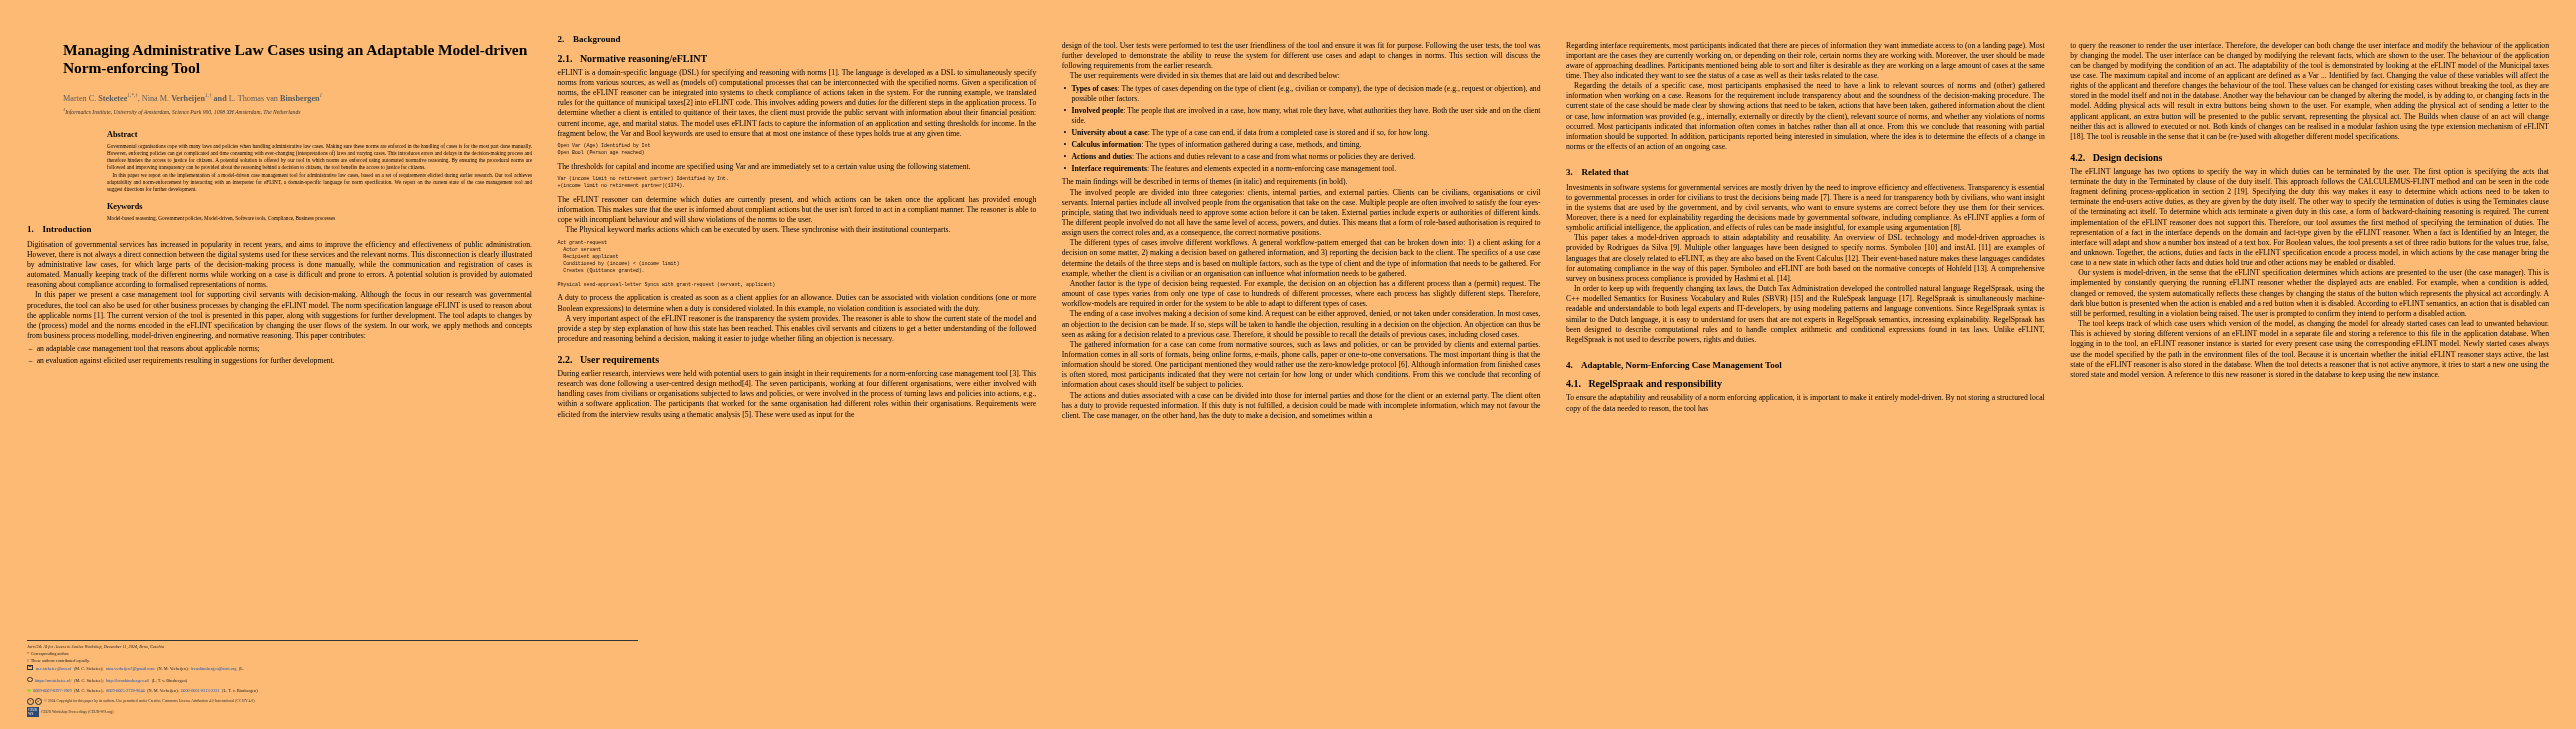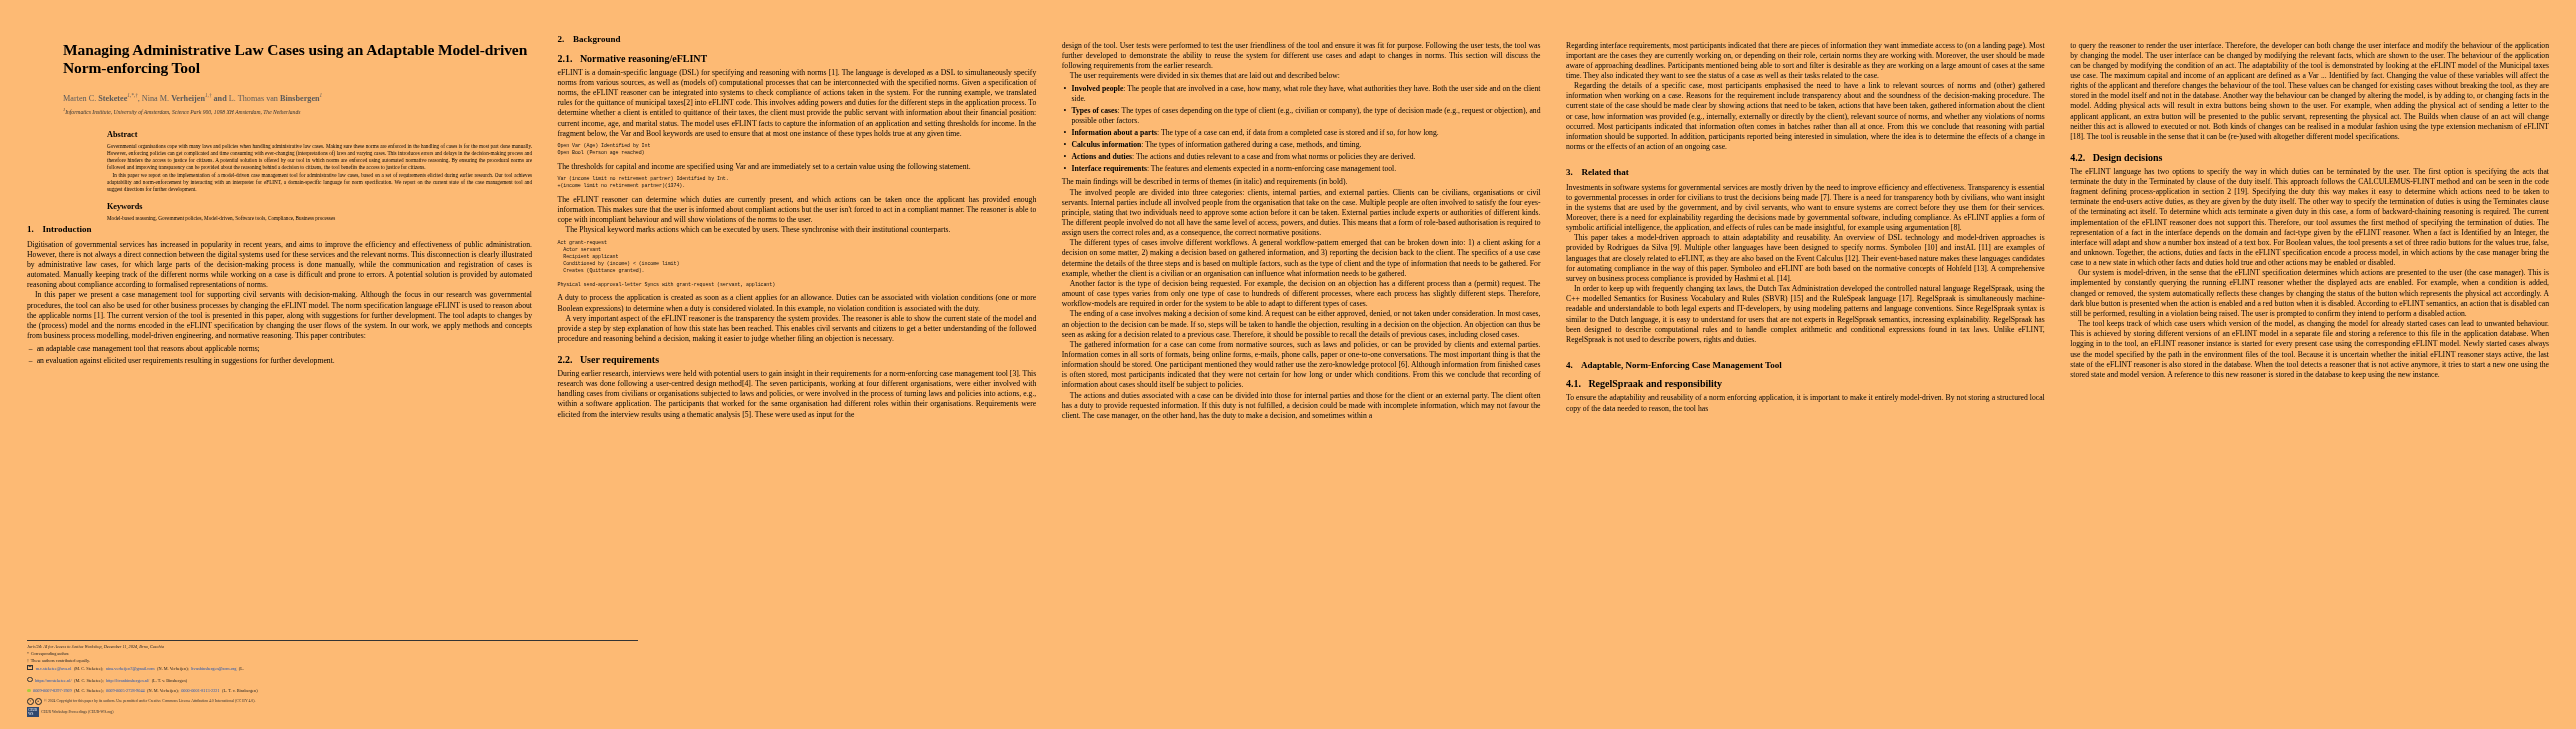--- a/index.html
+++ b/index.html
@@ -358,23 +358,23 @@
         </h3>
         <p class="para">During earlier research, interviews were held with potential users to gain insight in their requirements for a norm-enforcing case management tool [3]. This research was done following a user-centred design method[4]. The seven participants, working at four different organisations, were either involved with handling cases from civilians or organisations subjected to laws and policies, or were involved in the process of turning laws and policies into actions, e.g., within a software application. The participants that worked for the same organisation had different roles within their organisations. Requirements were elicited from the interview results using a thematic analysis [5]. These were used as input for the</p>
       </div>
     </div>
 
     <div class="col">
       <div class="col-inner" style="padding-top:8.5px">
         <p class="para">design of the tool. User tests were performed to test the user friendliness of the tool and ensure it was fit for purpose. Following the user tests, the tool was further developed to demonstrate the ability to reuse the system for different use cases and adapt to changes in norms. This section will discuss the following requirements from the earlier research.</p>
         <p class="para">The user requirements were divided in six themes that are laid out and described below:</p>
         <ul class="bullets">
+          <li><b>Types of cases</b><span>: The types of cases depending on the type of client (e.g., civilian or company), the type of decision made (e.g., request or objection), and possible other factors.</span></li>
           <li><b>Involved people</b><span>: The people that are involved in a case, how many, what role they have, what authorities they have. Both the user side and on the client side.</span></li>
-          <li><b>Types of cases</b><span>: The types of cases depending on the type of client (e.g., civilian or company), the type of decision made (e.g., request or objection), and possible other factors.</span></li>
-          <li><b>Information about a parts</b><span>: The type of a case can end, if data from a completed case is stored and if so, for how long.</span></li>
+          <li><b>University about a case</b><span>: The type of a case can end, if data from a completed case is stored and if so, for how long.</span></li>
           <li><b>Calculus information</b><span>: The types of information gathered during a case, methods, and timing.</span></li>
           <li><b>Actions and duties</b><span>: The actions and duties relevant to a case and from what norms or policies they are derived.</span></li>
           <li><b>Interface requirements</b><span>: The features and elements expected in a norm-enforcing case management tool.</span></li>
         </ul>
         <p class="para noind">The main findings will be described in terms of themes (in italic) and requirements (in bold).</p>
         <p class="para">The involved people are divided into three categories: clients, internal parties, and external parties. Clients can be civilians, organisations or civil servants. Internal parties include all involved people from the organisation that take on the case. Multiple people are often involved to satisfy the four eyes-principle, stating that two individuals need to approve some action before it can be taken. External parties include experts or authorities of different kinds. The different people involved do not all have the same level of access, powers, and duties. This means that a form of role-based authorisation is required to assign users the correct roles and, as a consequence, the correct normative positions.</p>
         <p class="para">The different types of cases involve different workflows. A general workflow-pattern emerged that can be broken down into: 1) a client asking for a decision on some matter, 2) making a decision based on gathered information, and 3) reporting the decision back to the client. The specifics of a use case determine the details of the three steps and is based on multiple factors, such as the type of client and the type of information that needs to be gathered. For example, whether the client is a civilian or an organisation can influence what information needs to be gathered.</p>
         <p class="para">Another factor is the type of decision being requested. For example, the decision on an objection has a different process than a (permit) request. The amount of case types varies from only one type of case to hundreds of different processes, where each process has slightly different steps. Therefore, workflow-models are required in order for the system to be able to adapt to different types of cases.</p>
         <p class="para">The ending of a case involves making a decision of some kind. A request can be either approved, denied, or not taken under consideration. In most cases, an objection to the decision can be made. If so, steps will be taken to handle the objection, resulting in a decision on the objection. An objection can thus be seen as asking for a decision related to a previous case. Therefore, it should be possible to recall the details of previous cases, including closed cases.</p>
         <p class="para">The gathered information for a case can come from normative sources, such as laws and policies, or can be provided by clients and external parties. Information comes in all sorts of formats, being online forms, e-mails, phone calls, paper or one-to-one conversations. The most important thing is that the information should be stored. One participant mentioned they would rather use the zero-knowledge protocol [6]. Although information from finished cases is often stored, most participants indicated that they were not certain for how long or under which conditions. From this we conclude that recording of information about cases should itself be subject to policies.</p>

